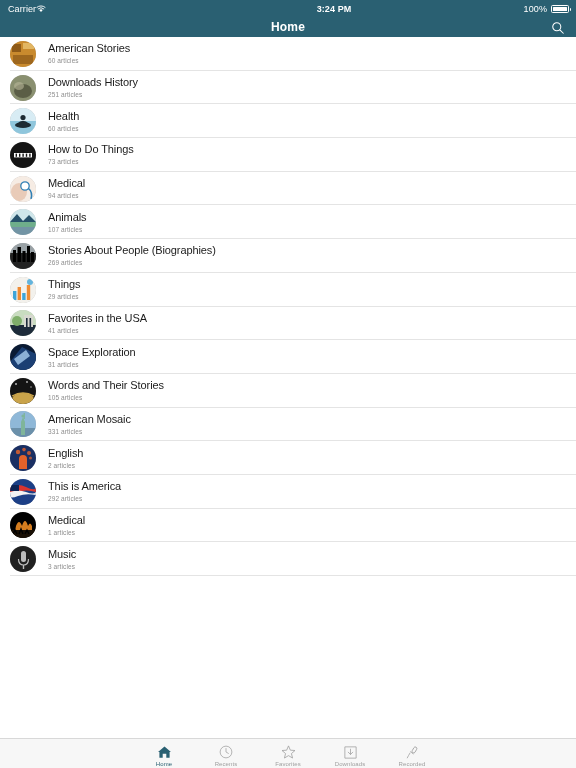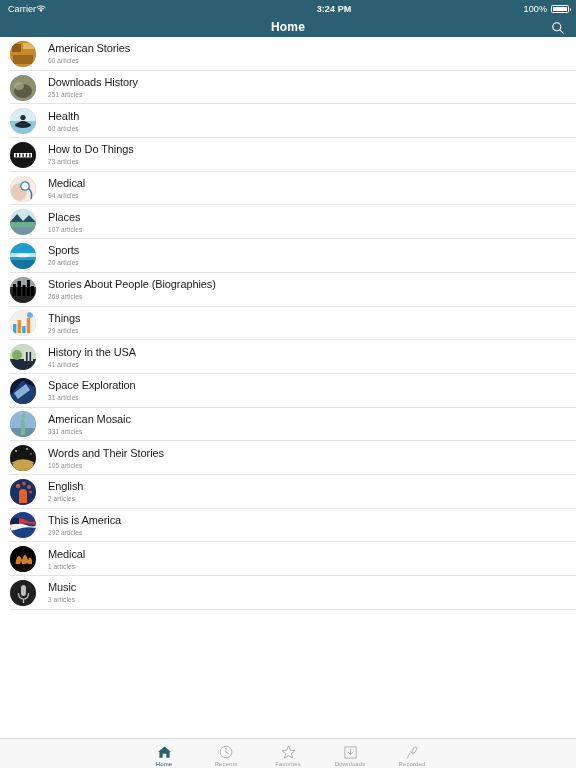--- a/index.html
+++ b/index.html
@@ -196,36 +196,22 @@
       <div class="row">
         <div class="thumb">
           <svg viewBox="0 0 26 26">
             <rect width="26" height="26" fill="#cfe6ea"></rect>
      <path d="M0 13 L7 5 L13 12 L19 6 L26 13 Z" fill="#27516a"></path>
      <rect y="13" width="26" height="5" fill="#6fae8b"></rect>
      <rect y="18" width="26" height="8" fill="#27516a" opacity=".55"></rect>
           </svg>
         </div>
      <div class="row-text">
-       <div class="row-title">Places</div>
+       <div class="row-title">Animals</div>
        <div class="row-sub">107 articles</div>
-     </div>
-      </div>
-      <div class="row">
-        <div class="thumb">
-          <svg viewBox="0 0 26 26">
-            <rect width="26" height="26" fill="#1f9fd0"></rect>
-     <rect y="10" width="26" height="4" fill="#bfe6f4"></rect>
-     <rect y="17" width="26" height="9" fill="#0d5f86" opacity=".65"></rect>
-     <ellipse cx="13" cy="12.5" rx="7" ry="1.8" fill="#f1f1f1"></ellipse>
-          </svg>
-        </div>
-     <div class="row-text">
-       <div class="row-title">Sports</div>
-       <div class="row-sub">20 articles</div>
      </div>
       </div>
       <div class="row">
         <div class="thumb">
           <svg viewBox="0 0 26 26">
             <rect width="26" height="26" fill="#9aa2a6"></rect>
      <rect y="10" width="26" height="16" fill="#232323"></rect>
      <rect x="3" y="7" width="3" height="12" fill="#000000"></rect>
      <rect x="7.5" y="4" width="3.5" height="15" fill="#000000"></rect>
      <rect x="12.5" y="8" width="3" height="11" fill="#000000"></rect>
@@ -259,50 +245,35 @@
           <svg viewBox="0 0 26 26">
             <rect width="26" height="26" fill="#c9dcc0"></rect>
      <rect y="15" width="26" height="11" fill="#1d2b3a"></rect>
      <circle cx="7" cy="11" r="5" fill="#7fae6a"></circle>
      <rect x="14" y="5" width="9" height="12" fill="#d8d8d0"></rect>
      <rect x="16" y="8" width="1.6" height="9" fill="#1d2b3a"></rect>
      <rect x="19.5" y="8" width="1.6" height="9" fill="#1d2b3a"></rect>
           </svg>
         </div>
      <div class="row-text">
-       <div class="row-title">History in the USA</div>
+       <div class="row-title">Favorites in the USA</div>
        <div class="row-sub">41 articles</div>
      </div>
       </div>
       <div class="row">
         <div class="thumb">
           <svg viewBox="0 0 26 26">
             <rect width="26" height="26" fill="#0a1a33"></rect>
      <path d="M0 18 L12 3 L26 10 L26 26 L0 26 Z" fill="#1b3f73"></path>
      <path d="M4 15 L16 6 L20 12 L8 21 Z" fill="#9fc4e8" opacity=".85"></path>
           </svg>
         </div>
      <div class="row-text">
        <div class="row-title">Space Exploration</div>
        <div class="row-sub">31 articles</div>
-     </div>
-      </div>
-      <div class="row">
-        <div class="thumb">
-          <svg viewBox="0 0 26 26">
-            <rect width="26" height="26" fill="#8fb8d8"></rect>
-     <rect y="17" width="26" height="9" fill="#54748c" opacity=".6"></rect>
-     <path d="M11 24 L11 11 L13 6 L15 11 L15 24 Z" fill="#7fb59a"></path>
-     <rect x="13.6" y="2" width="1.3" height="6" fill="#7fb59a"></rect>
-     <circle cx="13" cy="5" r="1.6" fill="#7fb59a"></circle>
-          </svg>
-        </div>
-     <div class="row-text">
-       <div class="row-title">American Mosaic</div>
-       <div class="row-sub">331 articles</div>
      </div>
       </div>
       <div class="row">
         <div class="thumb">
           <svg viewBox="0 0 26 26">
             <rect width="26" height="26" fill="#141414"></rect>
      <ellipse cx="13" cy="21" rx="11" ry="6" fill="#c9a34a"></ellipse>
      <path d="M2 18 Q13 12 24 18" stroke="#c9a34a" stroke-width="1.4" fill="none"></path>
      <circle cx="6" cy="6" r="1" fill="#fff" opacity=".7"></circle>
      <circle cx="17" cy="4" r="0.9" fill="#fff" opacity=".7"></circle>
@@ -310,20 +281,35 @@
           </svg>
         </div>
      <div class="row-text">
        <div class="row-title">Words and Their Stories</div>
        <div class="row-sub">105 articles</div>
      </div>
       </div>
       <div class="row">
         <div class="thumb">
           <svg viewBox="0 0 26 26">
+            <rect width="26" height="26" fill="#8fb8d8"></rect>
+     <rect y="17" width="26" height="9" fill="#54748c" opacity=".6"></rect>
+     <path d="M11 24 L11 11 L13 6 L15 11 L15 24 Z" fill="#7fb59a"></path>
+     <rect x="13.6" y="2" width="1.3" height="6" fill="#7fb59a"></rect>
+     <circle cx="13" cy="5" r="1.6" fill="#7fb59a"></circle>
+          </svg>
+        </div>
+     <div class="row-text">
+       <div class="row-title">American Mosaic</div>
+       <div class="row-sub">331 articles</div>
+     </div>
+      </div>
+      <div class="row">
+        <div class="thumb">
+          <svg viewBox="0 0 26 26">
             <rect width="26" height="26" fill="#1a2f63"></rect>
      <path d="M9 24 L9 14 Q9 10 13 10 Q17 10 17 14 L17 24 Z" fill="#e2622b"></path>
      <circle cx="8" cy="7" r="2.2" fill="#e2622b" opacity=".85"></circle>
      <circle cx="14" cy="4.6" r="1.8" fill="#e2622b" opacity=".8"></circle>
      <circle cx="19" cy="8" r="2" fill="#e2622b" opacity=".8"></circle>
      <circle cx="20.5" cy="13" r="1.5" fill="#e2622b" opacity=".7"></circle>
           </svg>
         </div>
      <div class="row-text">
        <div class="row-title">English</div>

